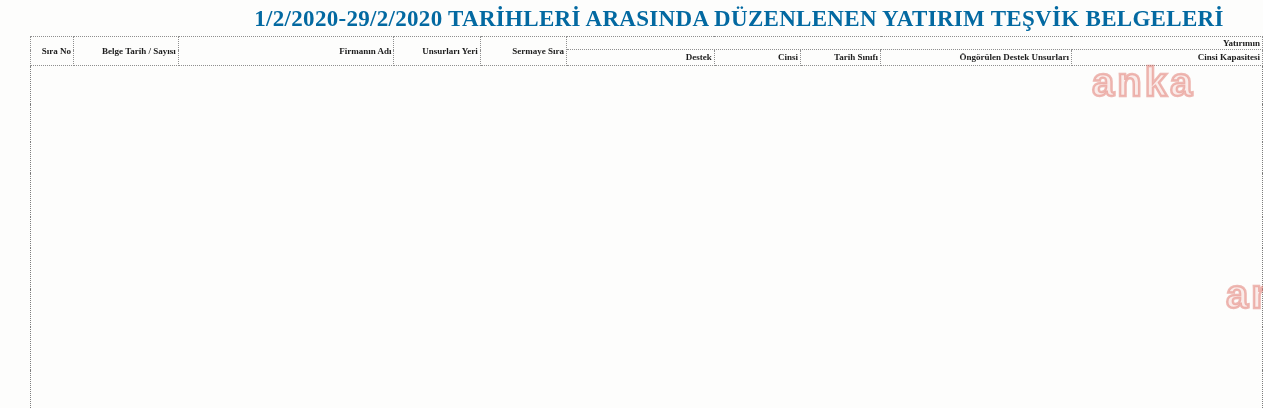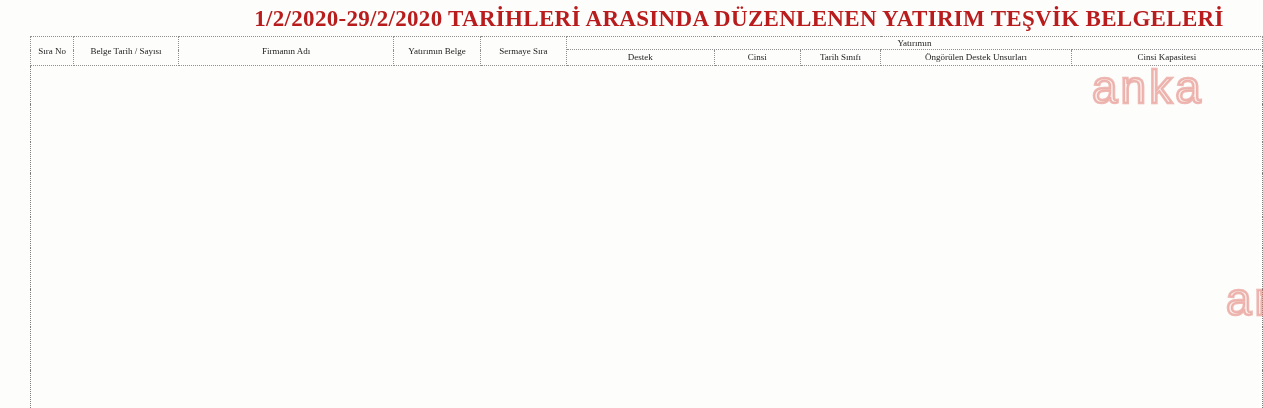--- a/index.html
+++ b/index.html
@@ -1,37 +1,37 @@
 <!DOCTYPE html>
 <html><head>
 <meta charset="utf-8">
 <style>
   html,body{margin:0;padding:0;}
   body{width:1263px;height:408px;overflow:hidden;background:#fdfdfc;position:relative;
        font-family:"Liberation Serif", serif;color:#1c1c1c;}
   .page-title{margin:6px 0 4px 0;padding-left:215px;text-align:center;
-       font-weight:bold;font-size:23px;letter-spacing:.3px;white-space:nowrap;color:#b91c1c;}
+       font-weight:bold;font-size:23px;letter-spacing:.3px;white-space:nowrap;color:#0369a1;}
   table.doc{border-collapse:collapse;table-layout:fixed;margin-left:30px;width:1233px;
        border:1px dotted #7e7e7e;}
   th,td{border:1px dotted #8f8f8f;padding:1px 4px;font-size:9px;line-height:1.15;
        vertical-align:middle;overflow:hidden;}
-  thead th{font-weight:normal;text-align:center;padding:0 2px;}
+  thead th{font-weight:bold;text-align:right;padding:0 2px;}
   thead tr.gr{height:13px;}
   thead tr.sub{height:16px;}
   tbody tr:nth-child(1){height:38px;}
   tbody tr:nth-child(2){height:38px;}
   tbody tr:nth-child(3){height:31px;}
   tbody tr:nth-child(4){height:44px;}
   tbody tr:nth-child(5){height:31px;}
   tbody tr:nth-child(6){height:41px;}
   tbody tr:nth-child(7){height:38px;}
   tbody tr:nth-child(8){height:43px;}
   tbody tr:nth-child(9){height:40px;}
-  .wm{position:absolute;font-family:"Liberation Sans",sans-serif;font-weight:normal;
-      font-size:46px;letter-spacing:3px;color:rgba(238,150,140,0.16);
+  .wm{position:absolute;font-family:"Liberation Sans",sans-serif;font-weight:bold;
+      font-size:40px;letter-spacing:3px;color:rgba(238,150,140,0.16);
       -webkit-text-stroke:2.5px rgba(224,116,105,0.5);z-index:8;pointer-events:none;}
   .wm1{left:1092px;top:60px;}
   .wm2{left:1226px;top:272px;}
 </style>
 </head>
 <body>
 
 <div class="page-title">1/2/2020-29/2/2020 TARİHLERİ ARASINDA DÜZENLENEN YATIRIM TEŞVİK BELGELERİ</div>
 
 <table class="doc">
@@ -45,21 +45,21 @@
       <col style="width: 7%;">
       <col style="width: 6.5%;">
       <col style="width: 15.5%;">
       <col style="width: 15.5%;">
     </colgroup>
   <thead>
       <tr class="gr">
         <th rowspan="2">Sıra No</th>
         <th rowspan="2">Belge Tarih / Sayısı</th>
         <th rowspan="2">Firmanın Adı</th>
-        <th rowspan="2">Yatırımın Belge</th>
+        <th rowspan="2">Unsurları Yeri</th>
         <th rowspan="2">Sermaye Sıra</th>
         <th colspan="5">Yatırımın</th>
       </tr>
       <tr class="sub">
         <th>Destek</th>
         <th>Cinsi</th>
         <th>Tarih Sınıfı</th>
         <th>Öngörülen Destek Unsurları</th>
         <th>Cinsi Kapasitesi</th>
       </tr>

